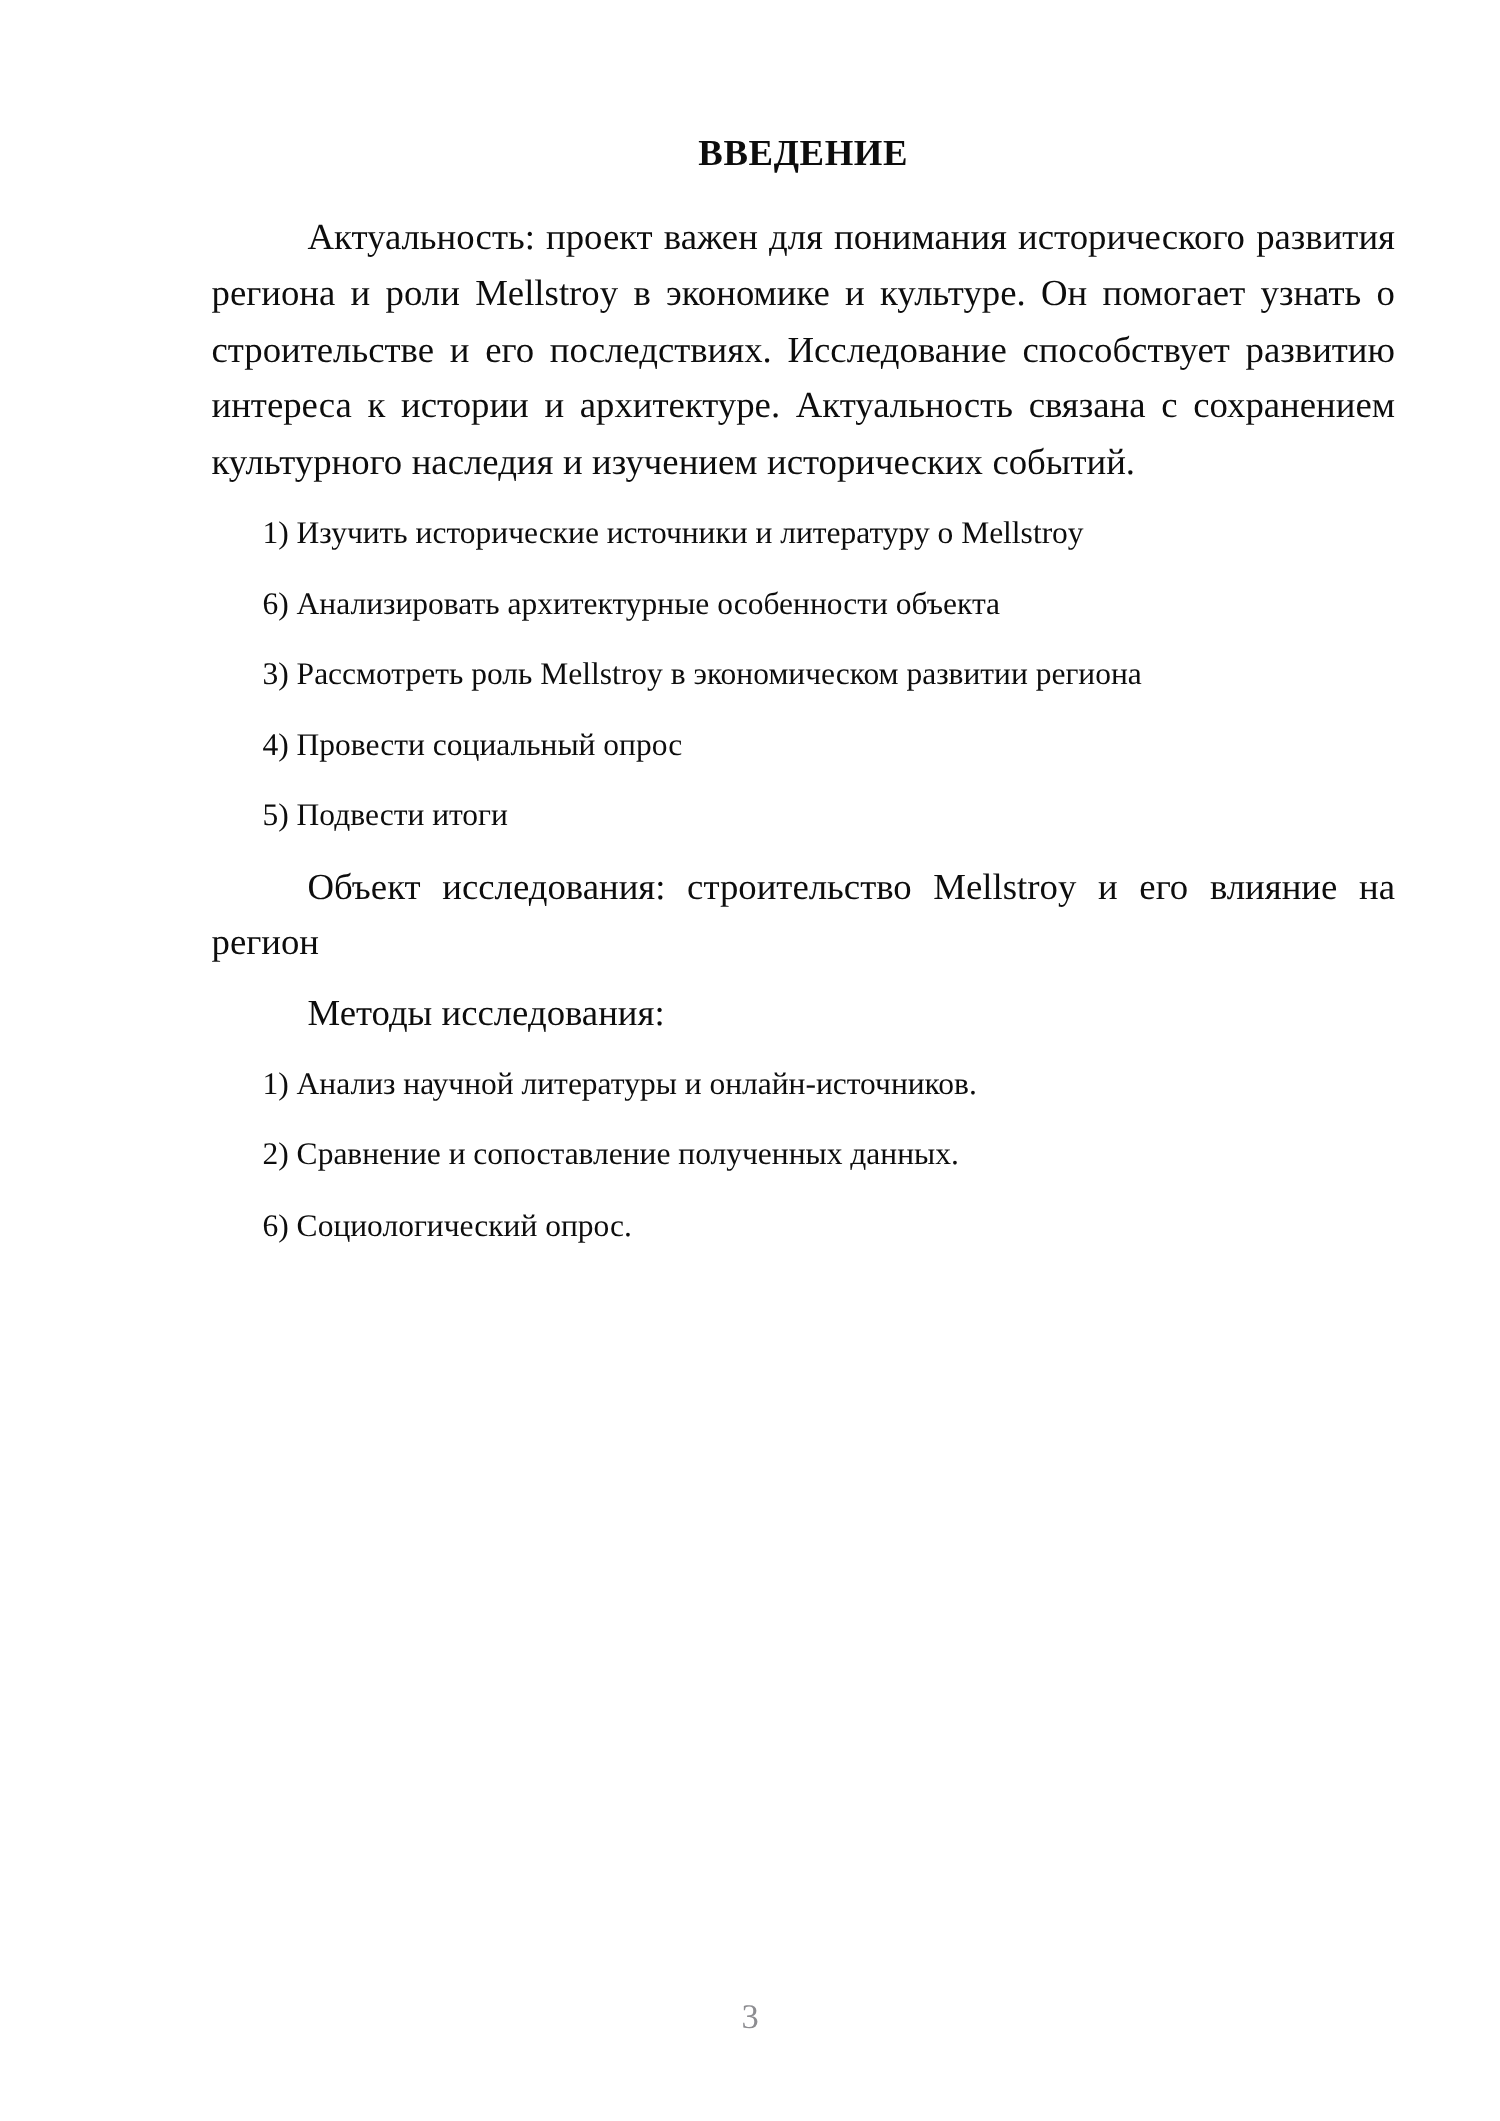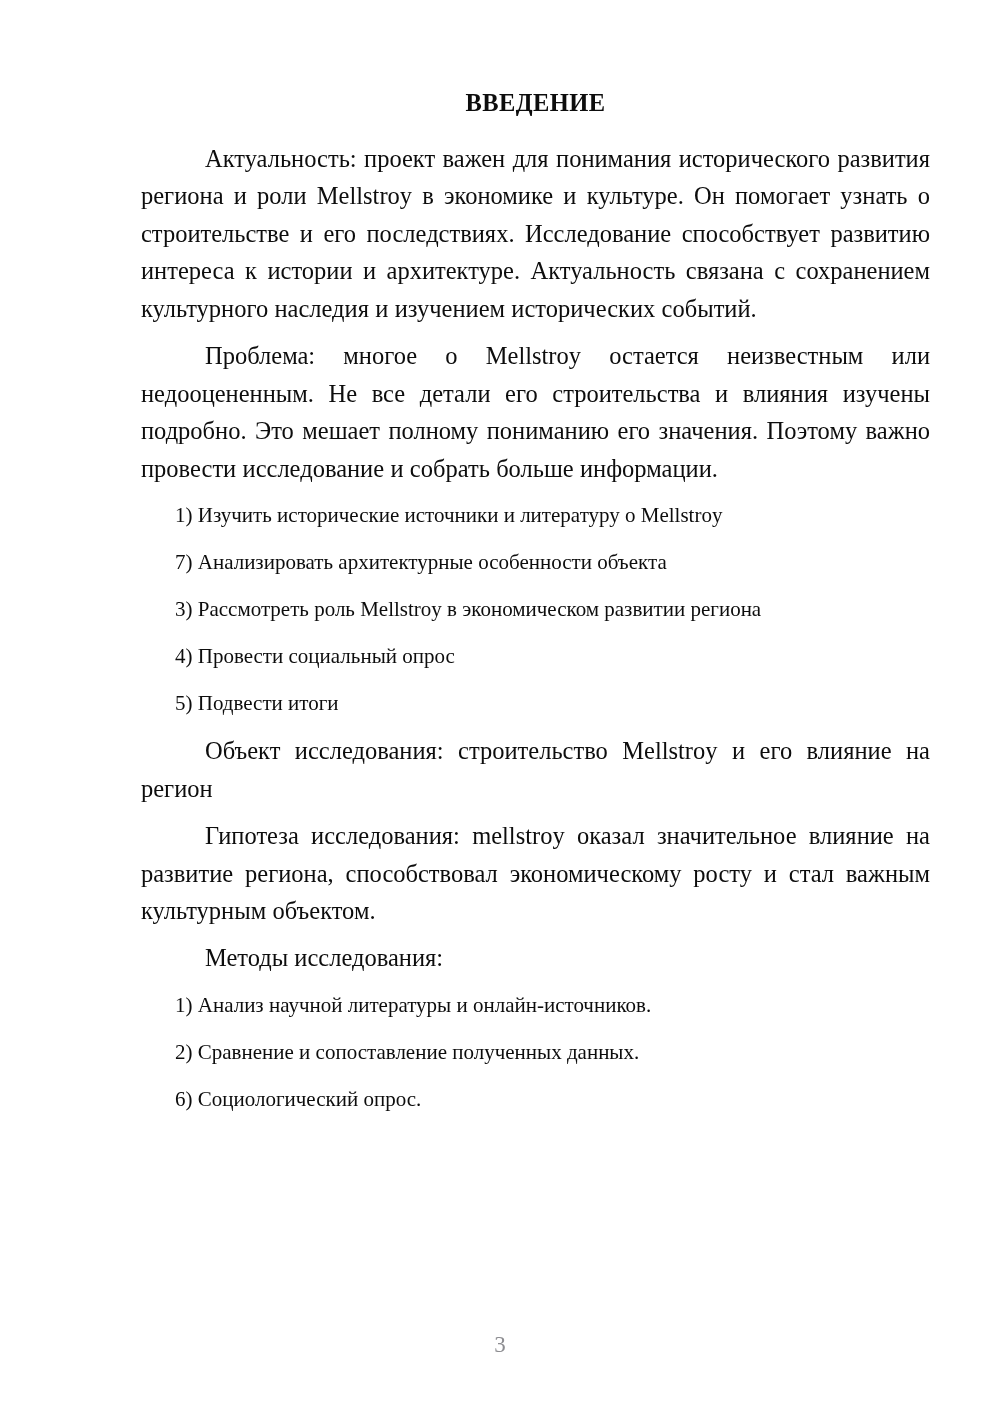--- a/index.html
+++ b/index.html
@@ -77,36 +77,34 @@
 <body>
 
 <div class="page">
 
   <div class="content">
 
     <h1 class="doc-heading">ВВЕДЕНИЕ</h1>
 
     <p class="para">Актуальность: проект важен для понимания исторического развития региона и роли Mellstroy в экономике и культуре. Он помогает узнать о строительстве и его последствиях. Исследование способствует развитию интереса к истории и архитектуре. Актуальность связана с сохранением культурного наследия и изучением исторических событий.</p>
 
-    <p class="para">Проблема: многое о Mellstroy остается неизвестным или недооцененным. Не все детали его строительства и влияния изучены подробно. Это мешает полному пониманию его значения. Поэтому важно провести исследование и собрать больше информации.</p>
 
 
 
     <ul class="list">
       <li class="list-item">1) Изучить исторические источники и литературу о Mellstroy</li>
-      <li class="list-item">7) Анализировать архитектурные особенности объекта</li>
+      <li class="list-item">6) Анализировать архитектурные особенности объекта</li>
       <li class="list-item">3) Рассмотреть роль Mellstroy в экономическом развитии региона</li>
       <li class="list-item">4) Провести социальный опрос</li>
       <li class="list-item">5) Подвести итоги</li>
     </ul>
 
     <p class="para">Объект исследования: строительство Mellstroy и его влияние на регион</p>
 
 
-    <p class="para">Гипотеза исследования: mellstroy оказал значительное влияние на развитие региона, способствовал экономическому росту и стал важным культурным объектом.</p>
 
     <p class="sub-label">Методы исследования:</p>
 
     <ul class="list">
       <li class="list-item">1) Анализ научной литературы и онлайн-источников.</li>
       <li class="list-item">2) Сравнение и сопоставление полученных данных.</li>
       <li class="list-item">6) Социологический опрос.</li>
     </ul>
 
   </div>

